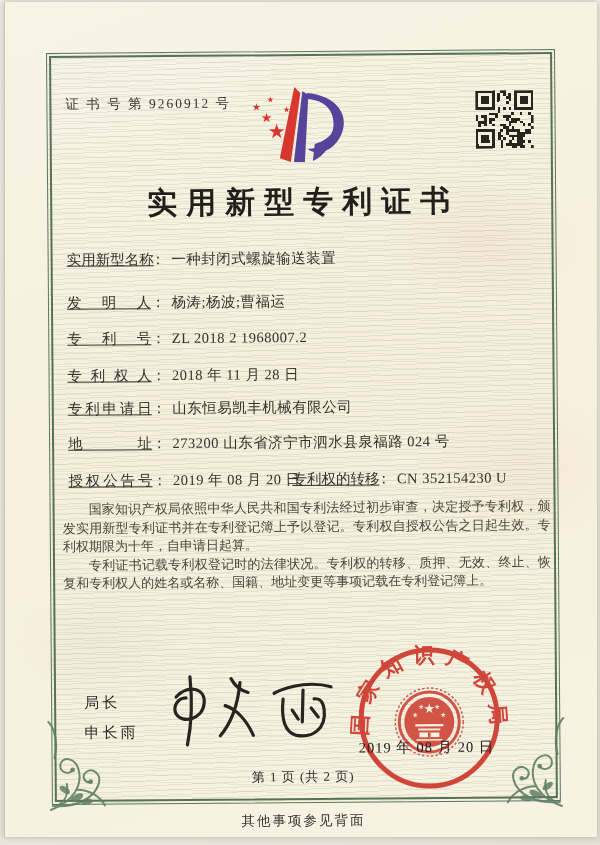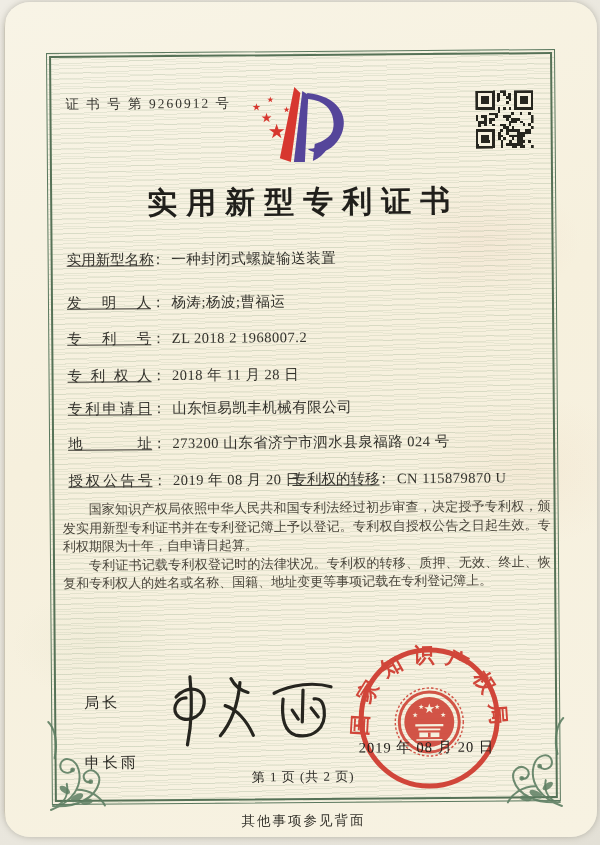--- a/index.html
+++ b/index.html
@@ -6,21 +6,20 @@
   body{
     width:600px;height:845px;overflow:hidden;position:relative;
     background:linear-gradient(135deg,#efece4 0%,#e9e6dd 60%,#e3e0d6 100%);
     font-family:"Liberation Serif","DejaVu Serif",serif;
     color:#2b2a25;
   }
   .paper{
     position:absolute;left:4px;top:2px;right:3px;bottom:8px;
     background:linear-gradient(160deg,#f8f4e6 0%,#f6f0dd 45%,#f7f2e2 100%);
     box-shadow:0 0 6px rgba(90,85,70,.35), inset 26px 0 0 -25px rgba(120,115,100,.35);
-    border-radius:26px;
   }
   .content{position:absolute;inset:0;transform:rotate(-0.45deg);transform-origin:300px 430px;}
   
   .stains{position:absolute;inset:0;pointer-events:none;
     background:
       radial-gradient(140px 90px at 480px 240px,rgba(228,178,160,.14),transparent 70%),
       radial-gradient(160px 110px at 520px 470px,rgba(225,185,150,.12),transparent 70%),
       radial-gradient(120px 80px at 90px 640px,rgba(200,205,170,.12),transparent 70%);}
   
   .frame{
@@ -45,21 +44,21 @@
   .frow{position:absolute;left:64px;width:486px;white-space:nowrap;}
   .r0{top:247px}.r1{top:290px}.r2{top:326px}.r3{top:363px}.r4{top:396px}.r5{top:431px}.r6{top:468px}
   .flabel{display:inline-block;width:84px;text-align:justify;text-align-last:justify;vertical-align:top;text-decoration:underline;}
   .fcolon{display:inline-block;margin-right:6px;}
   .fvalue{letter-spacing:.5px;}
   .pair2{position:absolute;left:224px;top:0;}
   .legal{position:absolute;left:58px;top:497px;width:488px;font-size:13px;line-height:18.6px;color:#4a463c;}
   .legal p{margin:0;text-indent:2em;text-align:justify;}
   .sign-role{position:absolute;left:78px;top:690px;font-size:15px;letter-spacing:3px;color:#2c2b26;
     font-family:Liberation Mono, monospace;}
-  .sign-name{position:absolute;left:78px;top:750px;font-size:15px;letter-spacing:3px;color:#2c2b26;
+  .sign-name{position:absolute;left:78px;top:720px;font-size:15px;letter-spacing:3px;color:#2c2b26;
     font-family:"Liberation Sans","DejaVu Sans",sans-serif;}
   .signature{position:absolute;left:148px;top:668px;}
   .seal{position:absolute;left:318px;top:612px;opacity:.93;}
   .seal-date{position:absolute;left:340px;top:737px;width:160px;text-align:center;
     font-size:14.5px;letter-spacing:1px;color:#23211d;}
   .page-no{position:absolute;left:0;right:0;top:766px;text-align:center;font-size:13px;color:#2e2d28;letter-spacing:1px;}
   .back-note{position:absolute;left:0;right:0;top:810px;text-align:center;font-size:13.5px;color:#35332c;letter-spacing:2px;}
 </style>
 </head>
 <body>
@@ -262,21 +261,21 @@
       </div>
       <div class="frow r4">
         <span class="flabel">专利申请日</span><span class="fcolon">：</span><span class="fvalue">山东恒易凯丰机械有限公司</span>
       </div>
       <div class="frow r5">
         <span class="flabel">地址</span><span class="fcolon">：</span><span class="fvalue">273200 山东省济宁市泗水县泉福路 024 号</span>
       </div>
       <div class="frow r6">
         <span class="flabel">授权公告号</span><span class="fcolon">：</span><span class="fvalue">2019 年 08 月 20 日</span>
         <span class="pair2">
-          <span class="flabel">专利权的转移</span><span class="fcolon">：</span><span class="fvalue">CN 115879870 U</span>
+          <span class="flabel">专利权的转移</span><span class="fcolon">：</span><span class="fvalue">CN 352154230 U</span>
         </span>
       </div>
     </div>
 
     <div class="legal">
       <p>国家知识产权局依照中华人民共和国专利法经过初步审查，决定授予专利权，颁发实用新型专利证书并在专利登记簿上予以登记。专利权自授权公告之日起生效。专利权期限为十年，自申请日起算。</p>
       <p>专利证书记载专利权登记时的法律状况。专利权的转移、质押、无效、终止、恢复和专利权人的姓名或名称、国籍、地址变更等事项记载在专利登记簿上。</p>
     </div>
 
     <div class="sign-role">局长</div>

